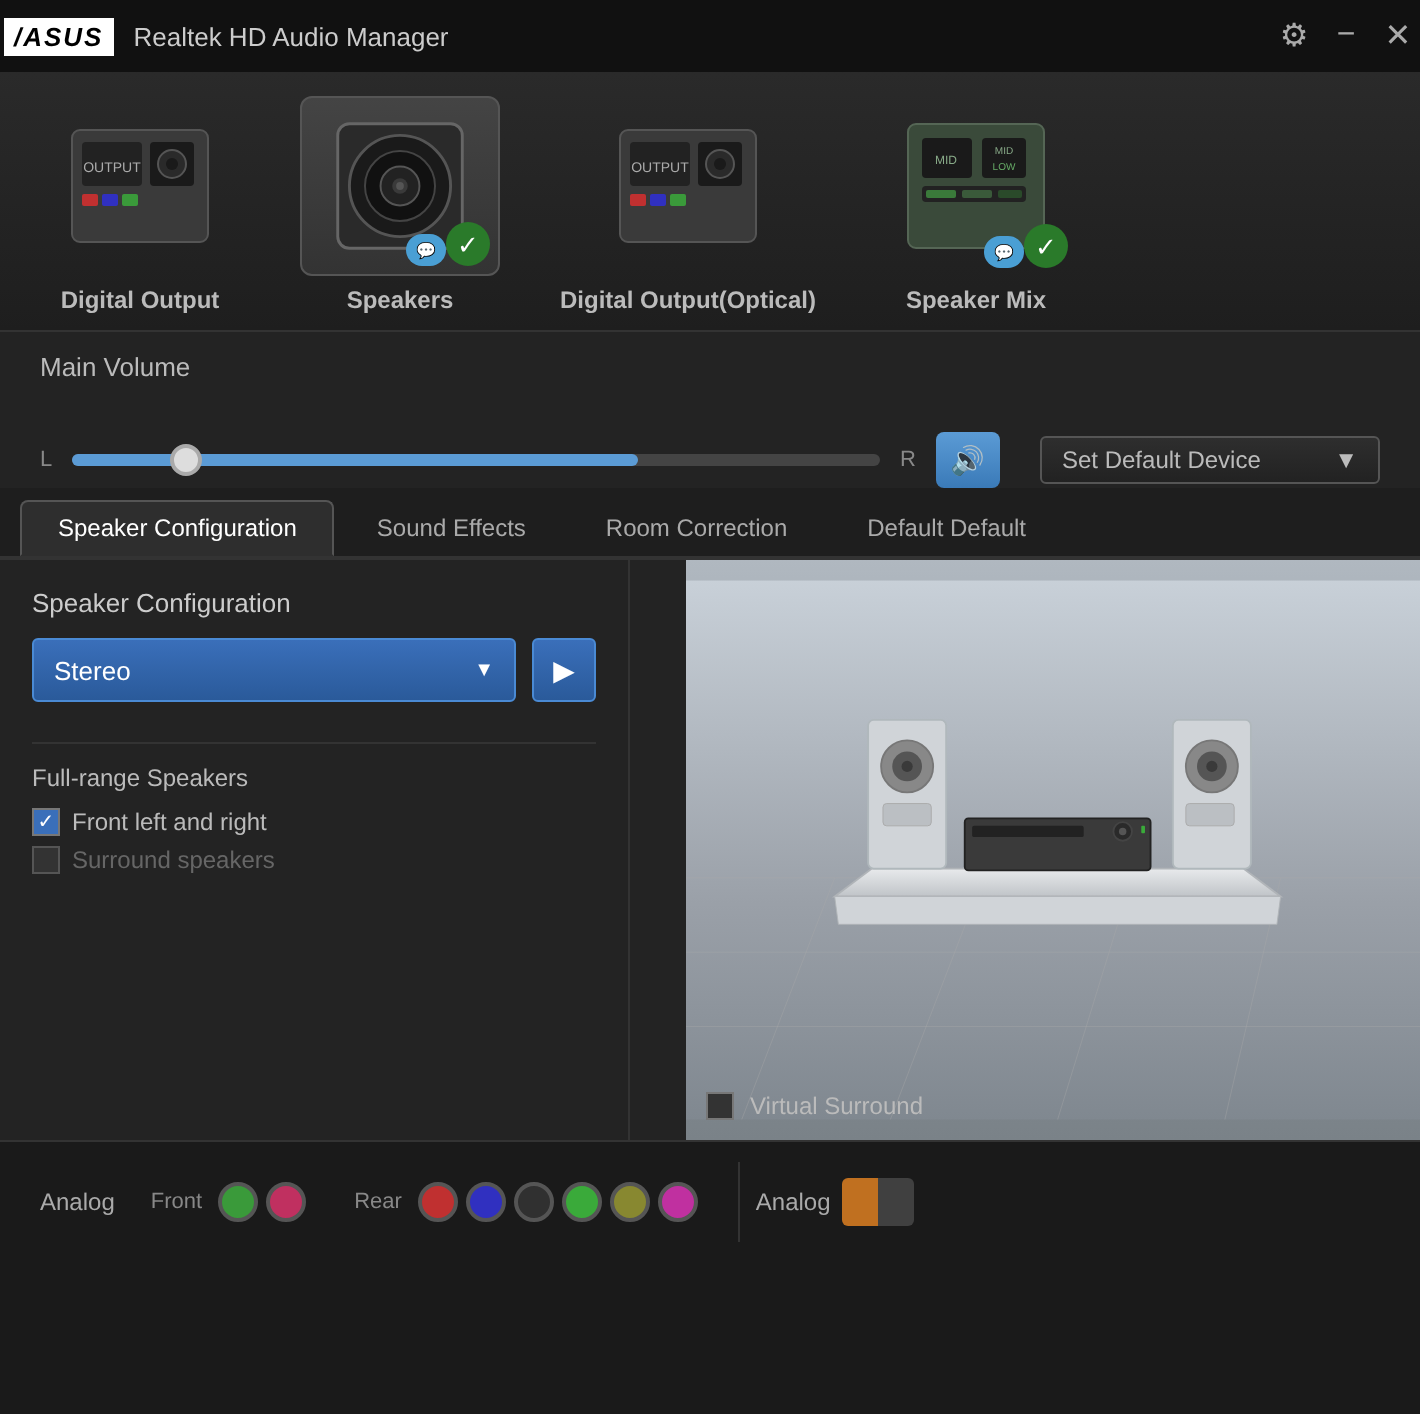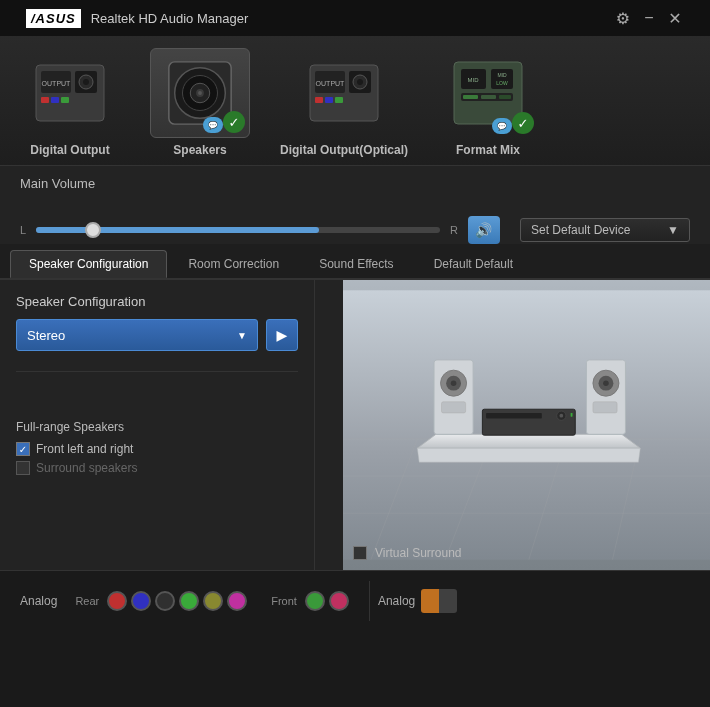--- a/index.html
+++ b/index.html
@@ -11,21 +11,21 @@
       color: #ccc;
       overflow: hidden;
     }
 
     
     .title-bar {
       background: #111;
       height: 36px;
       display: flex;
       align-items: center;
-      padding: 0 26px;
+      padding: 0 2px;
       gap: 10px;
     }
     .asus-logo {
       background: #fff;
       color: #000;
       font-weight: 900;
       font-size: 13px;
       padding: 2px 5px;
       font-style: italic;
       letter-spacing: 1px;
@@ -271,21 +271,20 @@
     
     .full-range-section {
       margin-top: 8px;
       padding-top: 10px;
       border-top: 1px solid #333;
     }
     .full-range-label {
       font-size: 12px;
       color: #bbb;
       margin-bottom: 8px;
-      margin-top: 38px;
     }
     .checkbox-row {
       display: flex;
       align-items: center;
       gap: 6px;
       margin-bottom: 5px;
     }
     .checkbox-box {
       width: 14px;
       height: 14px;
@@ -472,21 +471,21 @@
         <text x="53" y="20" font-size="5" fill="#88aa88" text-anchor="middle">MID</text>
         <text x="53" y="28" font-size="5" fill="#66aa66" text-anchor="middle">LOW</text>
         <rect x="12" y="36" width="52" height="8" rx="2" fill="#222"></rect>
         <rect x="14" y="38" width="15" height="4" rx="1" fill="#3a7a3a"></rect>
         <rect x="32" y="38" width="15" height="4" rx="1" fill="#3a5a3a"></rect>
         <rect x="50" y="38" width="12" height="4" rx="1" fill="#2a4a2a"></rect>
       </svg>
       <div class="device-bubble">💬</div>
       <div class="device-check">✓</div>
     </div>
-    <span class="device-label">Format Mix</span>
+    <span class="device-label">Speaker Mix</span>
   </div>
 </div>
 
 <div class="volume-container">
   <div class="vol-and-default">
     <div class="volume-label">Main Volume</div>
     <div style="display:flex; align-items:center; justify-content:space-between;">
       <div class="volume-row" style="flex:1; margin-right:20px;">
         <span class="vol-l">L</span>
         <div class="volume-slider-wrap" style="position:relative;">
@@ -499,22 +498,22 @@
       <div class="default-device-select">
         <span>Set Default Device</span>
         <span>▼</span>
       </div>
     </div>
   </div>
 </div>
 
 <div class="tabs-bar">
   <div class="tab active">Speaker Configuration</div>
+  <div class="tab">Sound Effects</div>
   <div class="tab">Room Correction</div>
-  <div class="tab">Sound Effects</div>
   <div class="tab">Default Default</div>
 </div>
 
 <div class="content-area">
 
   <div class="left-panel">
     <div class="section-title">Speaker Configuration</div>
     <div class="config-select-row">
       <div class="config-select">
         <span>Stereo</span>
@@ -589,32 +588,32 @@
     <div style="position:absolute; bottom:10px; left:10px; display:flex; align-items:center; gap:8px;">
       <div class="vs-checkbox"></div>
       <span class="vs-label">Virtual Surround</span>
     </div>
   </div>
 </div>
 
 <div class="bottom-bar">
   <span class="analog-label">Analog</span>
   <div class="bottom-section">
+    <span class="bottom-section-label">Front</span>
+    <div class="color-dot" style="background:#3a9a3a;"></div>
+    <div class="color-dot" style="background:#c03060;"></div>
+  </div>
+  <div class="bottom-section">
     <span class="bottom-section-label">Rear</span>
     <div class="color-dot" style="background:#c03030;"></div>
     <div class="color-dot" style="background:#3030c0;"></div>
     <div class="color-dot" style="background:#303030;"></div>
     <div class="color-dot" style="background:#3aaa3a;"></div>
     <div class="color-dot" style="background:#888830;"></div>
     <div class="color-dot" style="background:#c030a0;"></div>
   </div>
-  <div class="bottom-section">
-    <span class="bottom-section-label">Front</span>
-    <div class="color-dot" style="background:#3a9a3a;"></div>
-    <div class="color-dot" style="background:#c03060;"></div>
-  </div>
   <div class="sep"></div>
   <span class="digital-label">Analog</span>
   <div class="digital-icon">
     <div class="digital-half-left"></div>
     <div class="digital-half-right"></div>
   </div>
 </div>
 
 </body></html>

